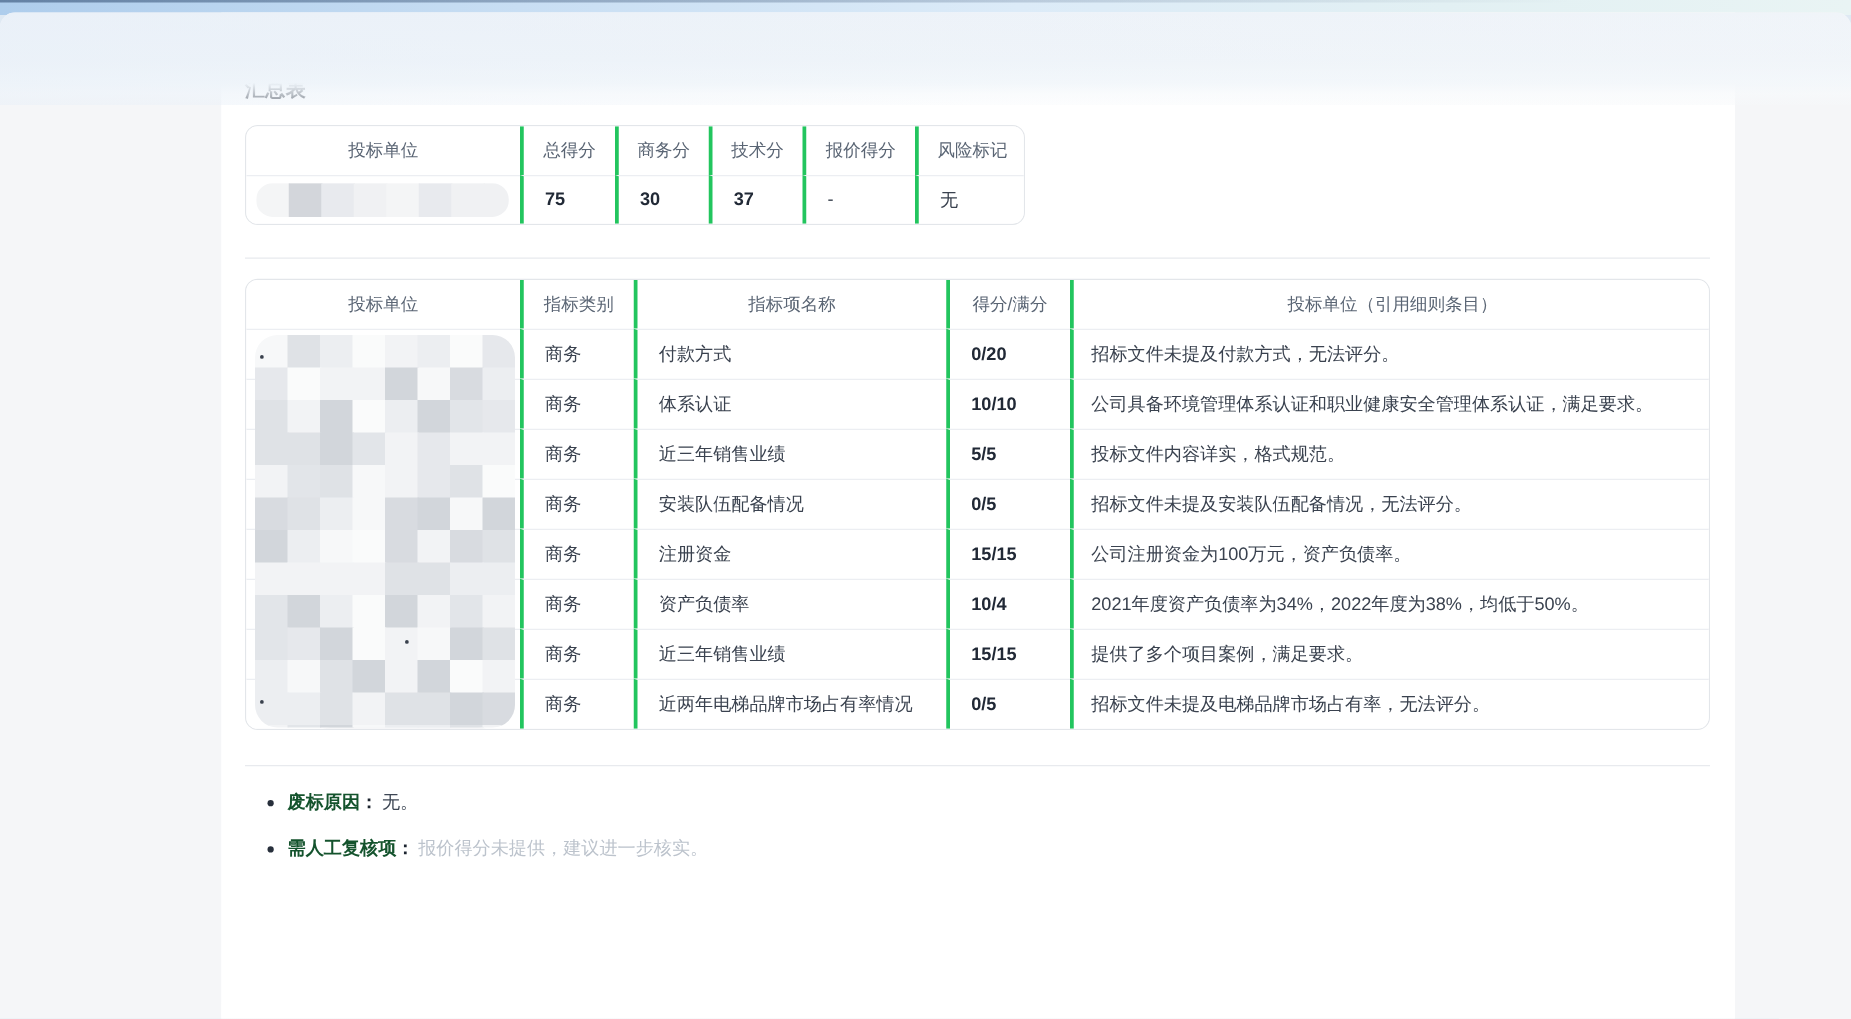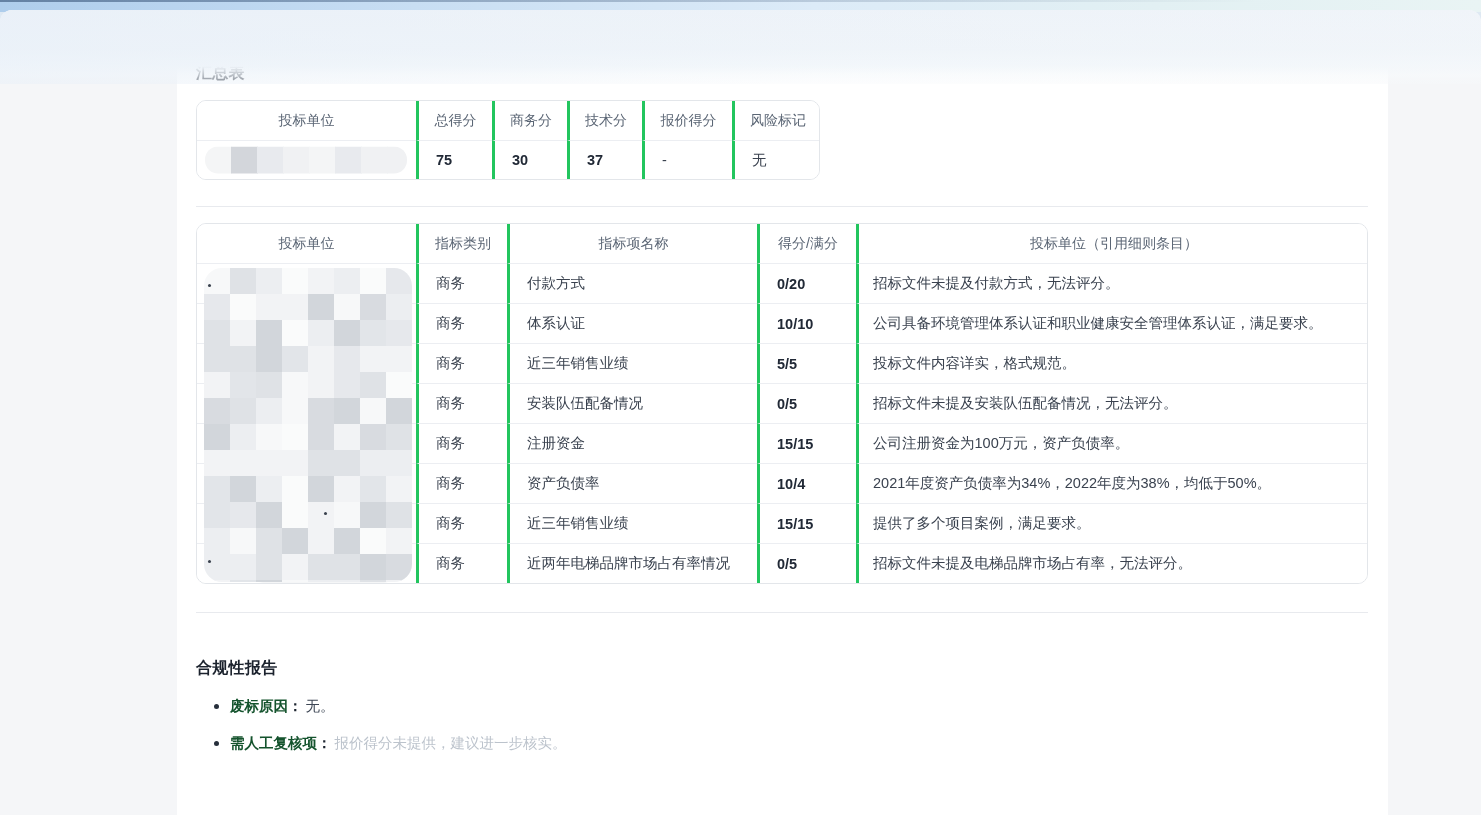--- a/index.html
+++ b/index.html
@@ -317,21 +317,20 @@
               <span style="left: 182px; top: 312px; width: 27px; height: 27px; background: rgb(242, 243, 245);"></span>
               <span style="left: 4px; top: 16px; width: 3px; height: 3px; background: rgb(58, 65, 77); border-radius: 50%;"></span>
               <span style="left: 4px; top: 292px; width: 3px; height: 3px; background: rgb(58, 65, 77); border-radius: 50%;"></span>
               <span style="left: 120px; top: 244px; width: 3px; height: 3px; background: rgb(58, 65, 77); border-radius: 50%;"></span>
             </div>
           <div class="smudge"></div>
         </div>
 
         <hr class="divider" id="d2">
 
-        <h2 class="sec-title" id="t3">合规性报告</h2>
 
         <ul class="bullets">
           <li>
             <span class="dot"></span>
             <span class="b-label">废标原因</span>
               <span class="b-sep">：</span>
               <span class="b-text">无。</span>
           </li>
           <li>
             <span class="dot"></span>

